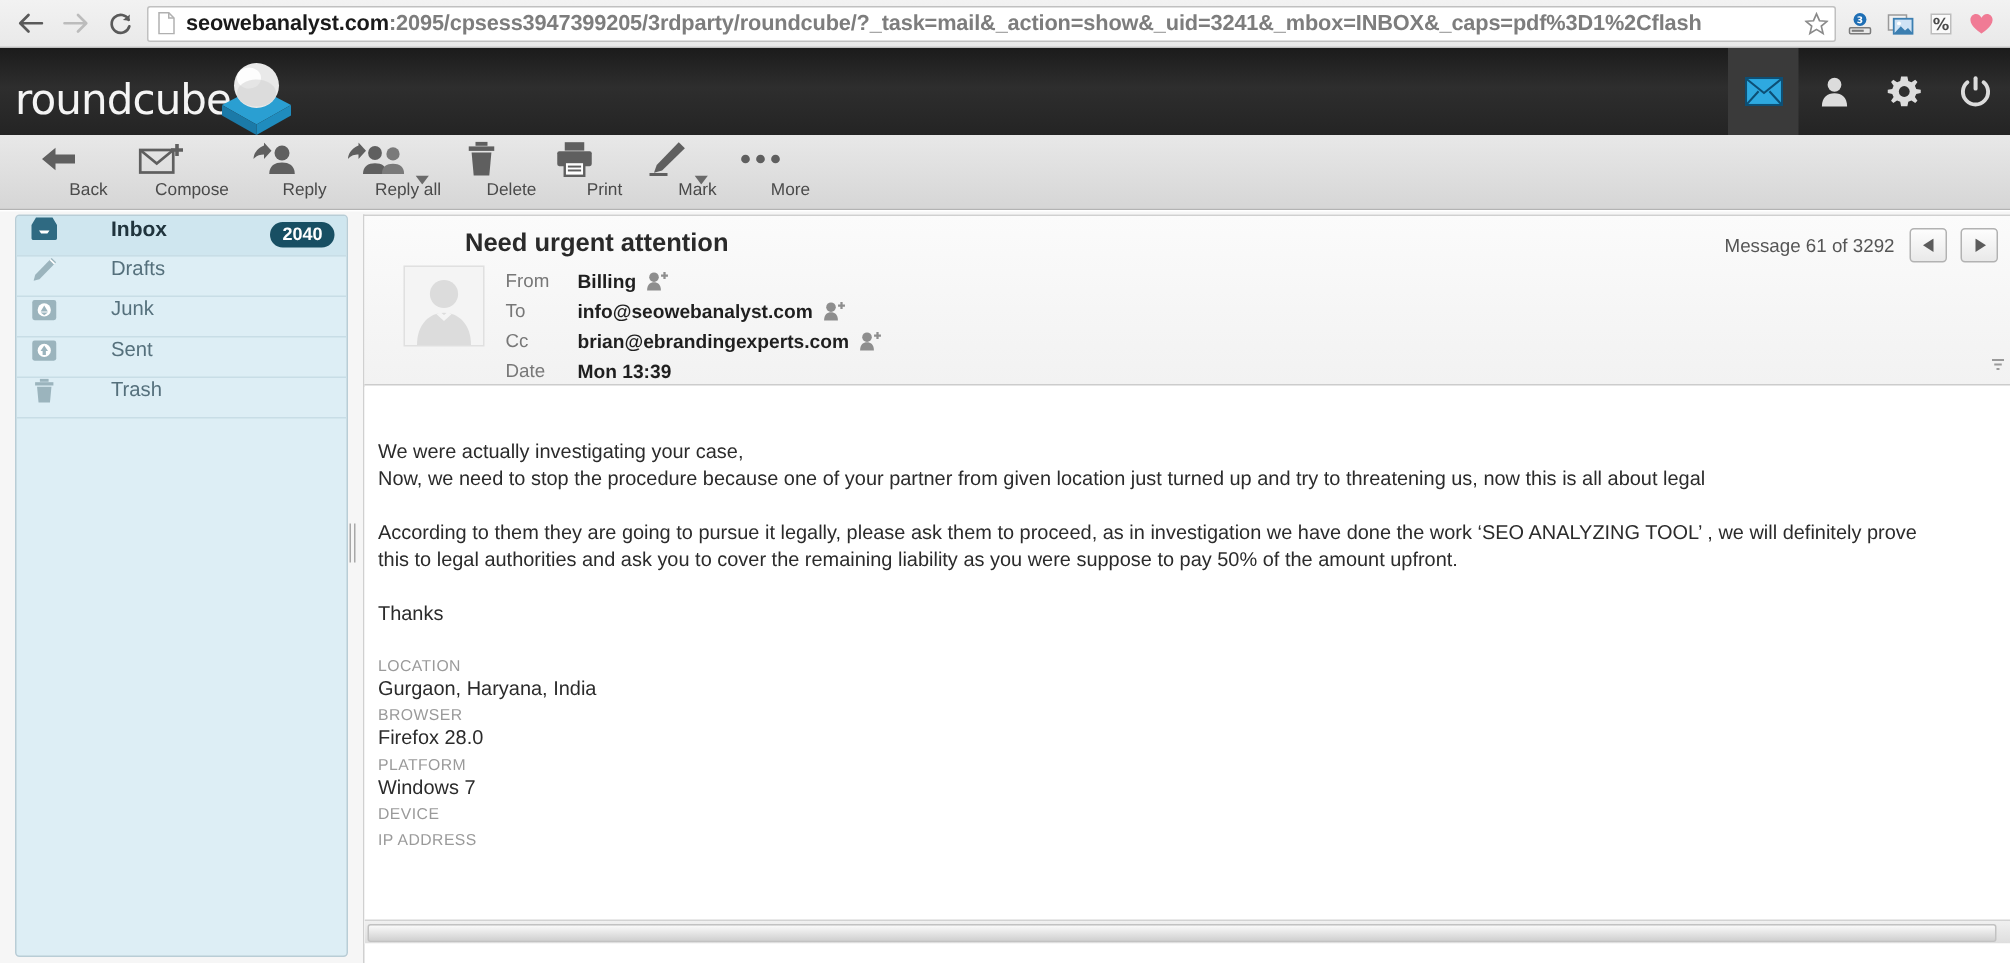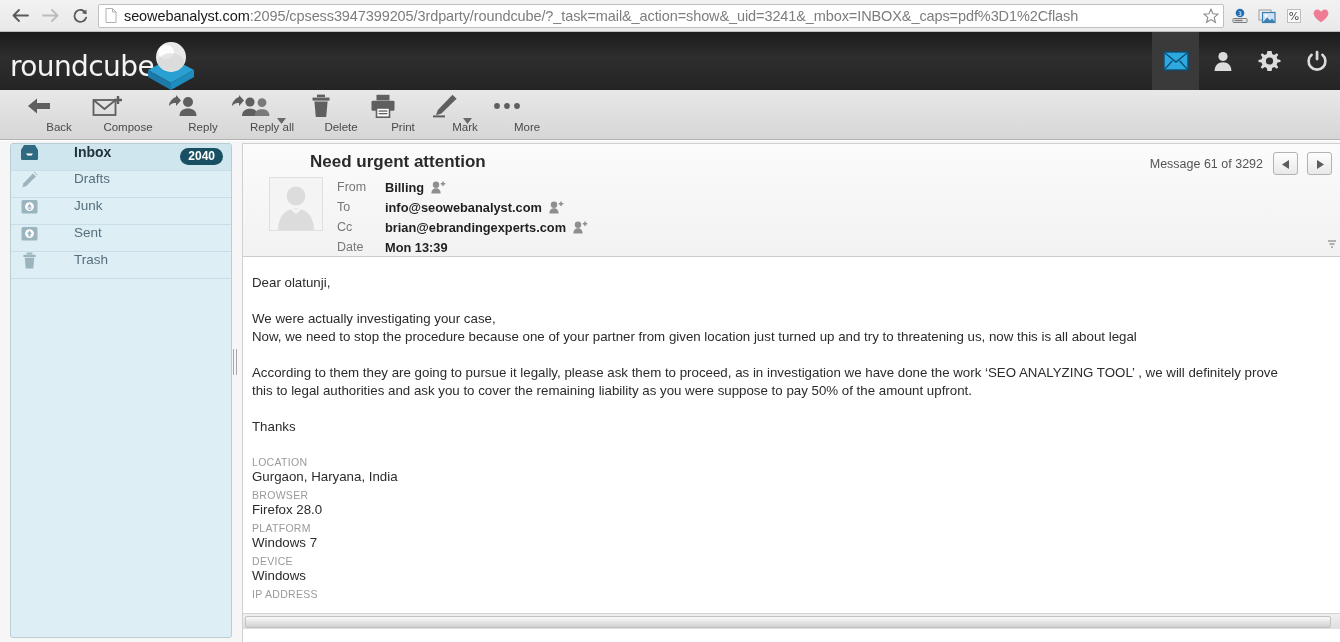--- a/index.html
+++ b/index.html
@@ -11,21 +11,21 @@
     font-family: "Liberation Sans", sans-serif;
     background: #ffffff;
   }
 
   
   .browser-bar {
     position: absolute; left: 0; top: 0;
     width: 1340px; height: 32px;
     background: linear-gradient(#f2f2f2, #e9e9e9);
     border-bottom: 1px solid #bdbdbd;
-    display: flex; align-items: center;
+    display: flex; align-items: center; font-weight: bold;
   }
   .nav-btns { display: flex; align-items: center; padding-left: 6px; gap: 2px; }
   .nav-btn {
     width: 28px; height: 26px;
     display: flex; align-items: center; justify-content: center;
     color: #5a5a5a;
   }
   .nav-btn.disabled { color: #b6b6b6; }
   .nav-btn svg { display: block; }
 
@@ -627,39 +627,37 @@
 
       <span class="hdr-resize">
         <svg width="12" height="10" viewBox="0 0 12 10">
             <path d="M2 1 H10 M3.5 4 H8.5 M5 7 H7" stroke="#9a9a9a" stroke-width="1.3"></path>
           </svg>
       </span>
     </div>
 
     <div class="msg-body">
       <div class="body-inner">
-        <div class="btext">Dear olatunji,</div>
         <div class="bgap"></div>
         <div class="btext">We were actually investigating your case,</div>
         <div class="btext">Now, we need to stop the procedure because one of your partner from given location just turned up and try to threatening us, now this is all about legal</div>
         <div class="bgap"></div>
         <div class="btext">According to them they are going to pursue it legally, please ask them to proceed, as in investigation we have done the work ‘SEO ANALYZING TOOL’ , we will definitely prove</div>
         <div class="btext">this to legal authorities and ask you to cover the remaining liability as you were suppose to pay 50% of the amount upfront.</div>
         <div class="bgap"></div>
         <div class="btext">Thanks</div>
 
         <div style="margin-top:20px">
           <div class="meta-label">LOCATION</div>
           <div class="meta-value">Gurgaon, Haryana, India</div>
           <div class="meta-label">BROWSER</div>
           <div class="meta-value">Firefox 28.0</div>
           <div class="meta-label">PLATFORM</div>
           <div class="meta-value">Windows 7</div>
           <div class="meta-label">DEVICE</div>
-          <div class="meta-value">Windows</div>
           <div class="meta-label">IP ADDRESS</div>
         </div>
       </div>
 
       <div class="hscroll">
         <i></i>
       </div>
     </div>
 
   </div>

